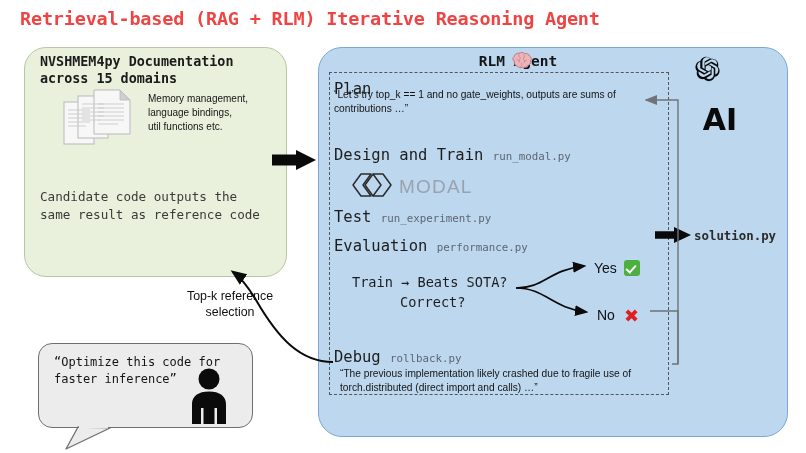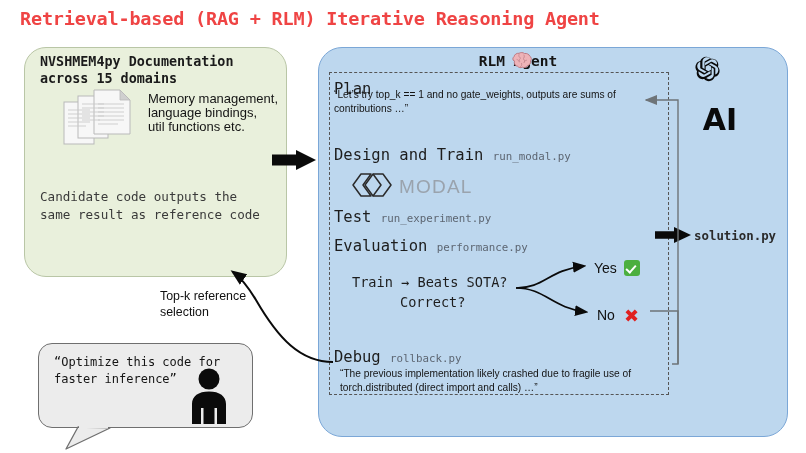--- a/index.html
+++ b/index.html
@@ -17,21 +17,21 @@
   .green-panel{position:absolute;left:24px;top:47px;width:263px;height:230px;
                background:#e9f0dc;border:1.6px solid #b9c6a6;border-radius:22px;
                box-sizing:border-box;}
   .gp-title{position:absolute;left:40px;top:53px;width:240px;
             font-family:"DejaVu Sans Mono","Liberation Mono",monospace;
             font-size:13.4px;font-weight:bold;color:#1b1b1b;line-height:17px;}
   .gp-title span{display:block;}
   .docs-icon{position:absolute;left:62px;top:88px;width:88px;height:58px;}
   .gp-side{position:absolute;left:148px;top:92px;width:132px;
            font-family:"Liberation Sans","DejaVu Sans",sans-serif;
-           font-size:13px;color:#151515;line-height:14.2px;}
+           font-size:10px;color:#151515;line-height:14.2px;}
   .gp-side span{display:block;}
   .gp-bench{position:absolute;left:40px;top:150px;width:230px;
             font-family:"DejaVu Sans Mono","Liberation Mono",monospace;
             font-size:12.6px;color:#3a3a3a;line-height:16px;}
   .gp-task{position:absolute;left:40px;top:188px;width:232px;
            font-family:"DejaVu Sans Mono","Liberation Mono",monospace;
            font-size:12.6px;color:#3a3a3a;line-height:18px;}
 
   
   .blue-panel{position:absolute;left:318px;top:47px;width:470px;height:390px;
@@ -77,21 +77,21 @@
 
   .sol{position:absolute;left:694px;top:228px;
        font-family:"DejaVu Sans Mono","Liberation Mono",monospace;
        font-size:12.4px;font-weight:bold;color:#2b2b2b;white-space:nowrap;}
   .oai{position:absolute;left:686px;top:56px;width:68px;height:80px;}
 
   
   .topk{position:absolute;left:160px;top:288px;width:140px;
         font-family:"Liberation Sans","DejaVu Sans",sans-serif;
         font-size:12.4px;color:#111;line-height:16px;}
-  .topk span{display:block;}
+  .topk span{display:block;text-align:center;}
   .bubble{position:absolute;left:38px;top:343px;width:215px;height:85px;
           background:#ececec;border:1.3px solid #6f6f6f;border-radius:14px;
           box-sizing:border-box;}
   .bubble-text{position:absolute;left:54px;top:354px;width:180px;
                font-family:"DejaVu Sans Mono","Liberation Mono",monospace;
                font-size:12px;color:#141414;line-height:17px;}
   .person{position:absolute;left:186px;top:368px;width:46px;height:58px;}
 
   svg.ov{position:absolute;left:0;top:0;width:806px;height:453px;overflow:visible;
          pointer-events:none;}

